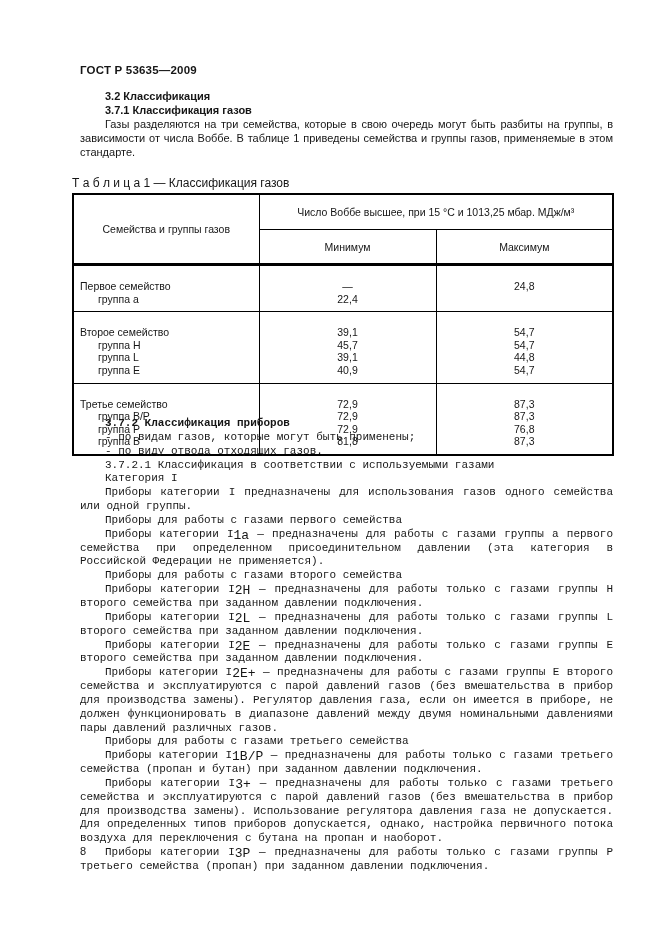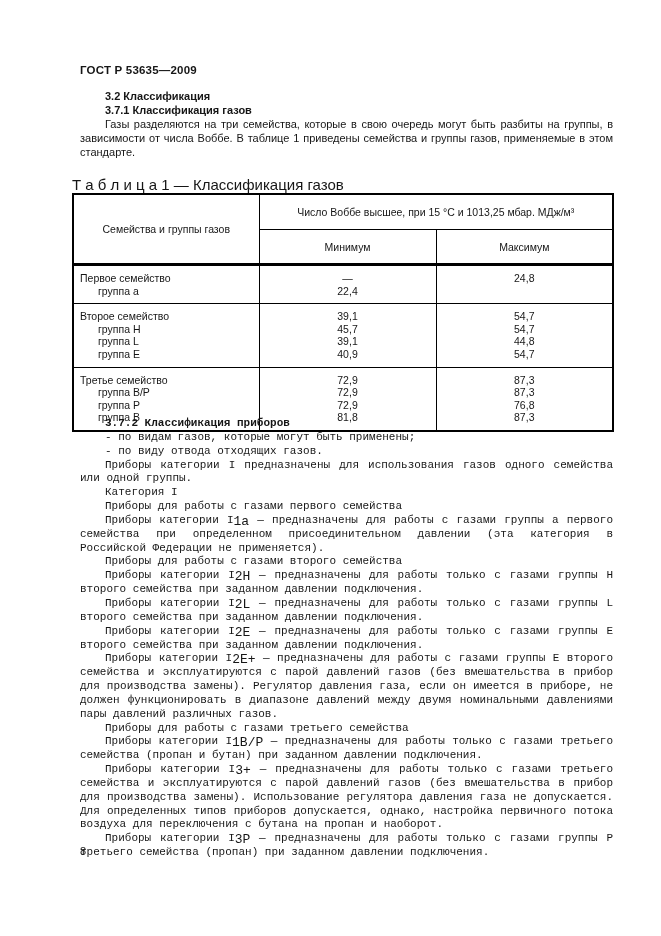--- a/index.html
+++ b/index.html
@@ -29,21 +29,21 @@
     font-size: 11px;
     line-height: 13.9px;
   }
   .intro p { margin: 0; text-indent: 25px; }
   .intro p.h { font-weight: bold; }
   .intro p.body-text { text-align: justify; }
 
   .table-caption {
     position: absolute;
     left: 72px; top: 176px;
-    font-size: 15px;
+    font-size: 12px;
   }
 
   table.gas-table {
     position: absolute;
     left: 72px; top: 193px;
     width: 540px;
     border-collapse: collapse;
     table-layout: fixed;
     font-size: 10.5px;
     border: 2px solid #000;
@@ -64,21 +64,21 @@
   table.gas-table td {
     border-left: 1px solid #000;
     border-right: 1px solid #000;
     padding: 0 6px;
     line-height: 12.6px;
     vertical-align: top;
   }
   table.gas-table td.cell-num { text-align: center; }
   table.gas-table td.cell-label { text-align: left; }
   table.gas-table td.cell-label.indent { padding-left: 24px; }
-  table.gas-table tr.group-first td { border-top: 1px solid #000; padding-top: 6px; }
+  table.gas-table tr.group-first td { border-top: 1px solid #000; padding-top: 14px; }
   table.gas-table tr.group-last td { padding-bottom: 6px; }
 
   .body-paragraphs {
     position: absolute;
     left: 80px; top: 417px;
     width: 533px;
     font-size: 11px;
     line-height: 13.85px;
   }
   .body-paragraphs p {
@@ -182,22 +182,23 @@
           <td class="cell-num">81,8</td>
           <td class="cell-num">87,3</td>
         </tr>
       </tbody>
   </table>
 
   <div class="body-paragraphs">
       <p class="bold"><span>3.7.2 Классификация приборов</span></p>
       <p><span>- по видам газов, которые могут быть применены;</span></p>
       <p><span>- по виду отвода отходящих газов.</span></p>
+      <p><span>3.7.2.1 Классификация в соответствии с используемыми газами</span></p>
+      <p><span>Категория I</span></p>
       <p><span>Приборы категории I предназначены для использования газов одного семейства или одной группы.</span></p>
-      <p><span>Категория I</span></p>
       <p><span>Приборы для работы с газами первого семейства</span></p>
       <p><span>Приборы категории I</span><sub>1a</sub><span> — предназначены для работы с газами группы а первого семейства при определенном присоединительном давлении (эта категория в Российской Федерации не применяется).</span></p>
       <p><span>Приборы для работы с газами второго семейства</span></p>
       <p><span>Приборы категории I</span><sub>2H</sub><span> — предназначены для работы только с газами группы H второго семейства при заданном давлении подключения.</span></p>
       <p><span>Приборы категории I</span><sub>2L</sub><span> — предназначены для работы только с газами группы L второго семейства при заданном давлении подключения.</span></p>
       <p><span>Приборы категории I</span><sub>2E</sub><span> — предназначены для работы только с газами группы Е второго семейства при заданном давлении подключения.</span></p>
       <p><span>Приборы категории I</span><sub>2E+</sub><span> — предназначены для работы с газами группы Е второго семейства и эксплуатируются с парой давлений газов (без вмешательства в прибор для производства замены). Регулятор давления газа, если он имеется в приборе, не должен функционировать в диапазоне давлений между двумя номинальными давлениями пары давлений различных газов.</span></p>
       <p><span>Приборы для работы с газами третьего семейства</span></p>
       <p><span>Приборы категории I</span><sub>1B/P</sub><span> — предназначены для работы только с газами третьего семейства (пропан и бутан) при заданном давлении подключения.</span></p>
       <p><span>Приборы категории I</span><sub>3+</sub><span> — предназначены для работы только с газами третьего семейства и эксплуатируются с парой давлений газов (без вмешательства в прибор для производства замены). Использование регулятора давления газа не допускается. Для определенных типов приборов допускается, однако, настройка первичного потока воздуха для переключения с бутана на пропан и наоборот.</span></p>

